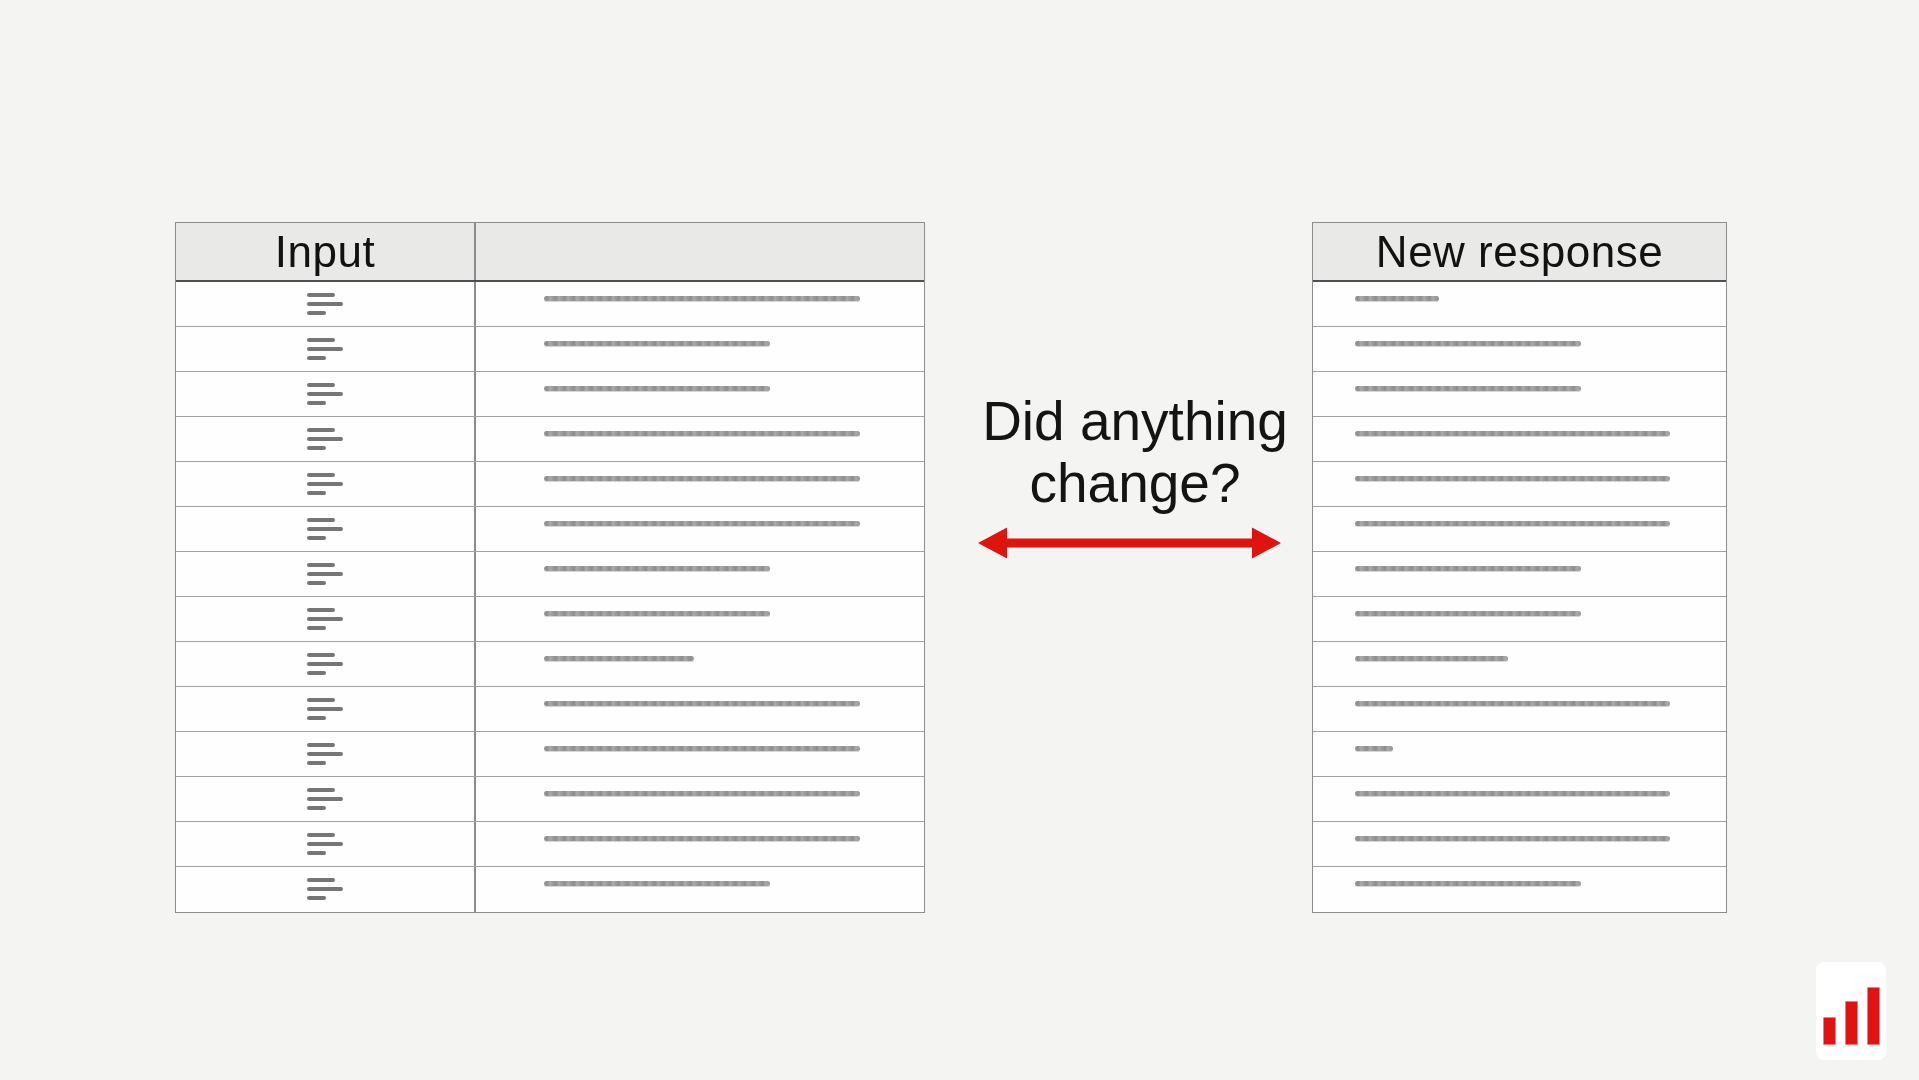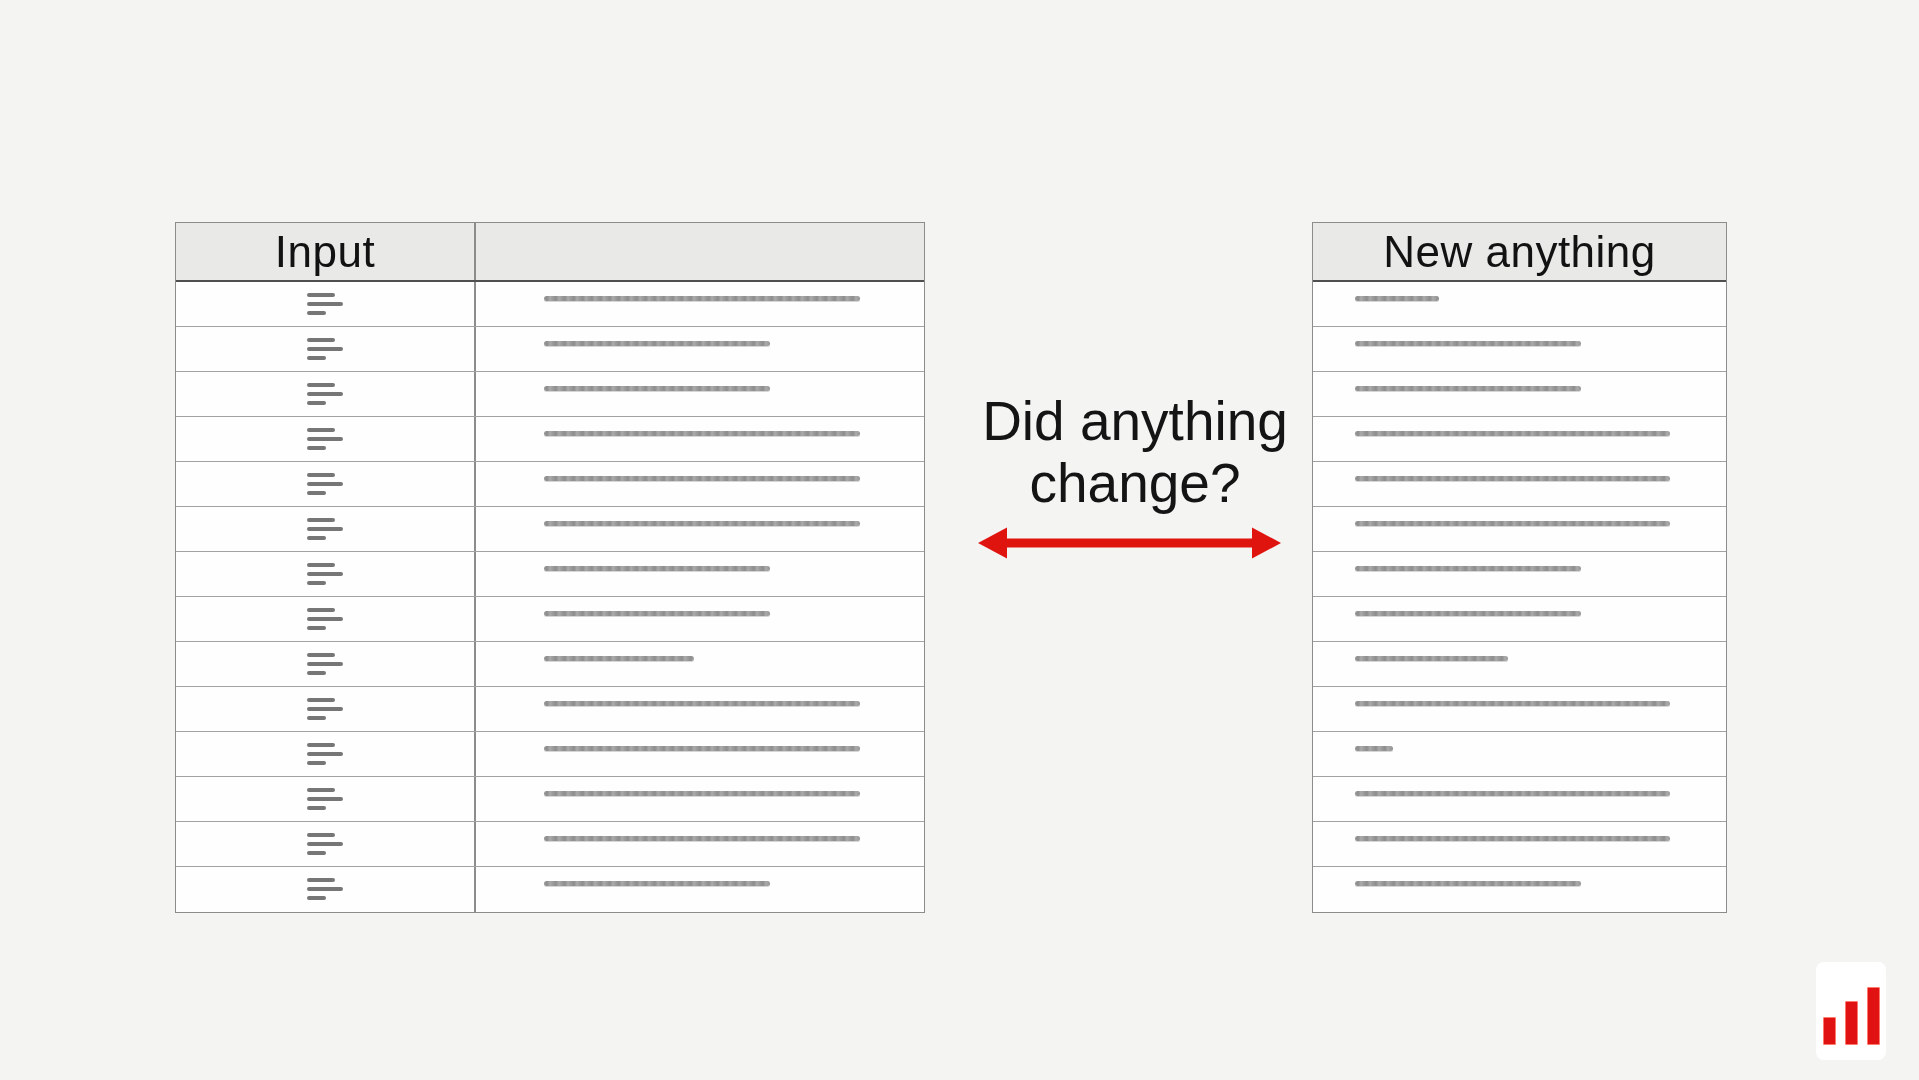--- a/index.html
+++ b/index.html
@@ -308,21 +308,21 @@
   <div class="arrow-wrap">
     <svg width="303" height="36" viewBox="0 0 303 36" xmlns="http://www.w3.org/2000/svg">
       <line x1="22" y1="18" x2="281" y2="18" stroke-width="9" stroke="#e0140f"></line>
       <polygon points="0,18 29,2.5 29,33.5" fill="#e0140f"></polygon>
       <polygon points="303,18 274,2.5 274,33.5" fill="#e0140f"></polygon>
     </svg>
   </div>
 
   <div class="table right-table">
     <div class="thead">
-      <div class="th">New anything</div>
+      <div class="th">New response</div>
     </div>
     <div class="tbody" id="right-tbody">
         <div class="tr">
           <div class="td response-cell">
             <div class="redact" style="width: 84px;"></div>
           </div>
         </div>
         <div class="tr">
           <div class="td response-cell">
             <div class="redact" style="width: 226px;"></div>

